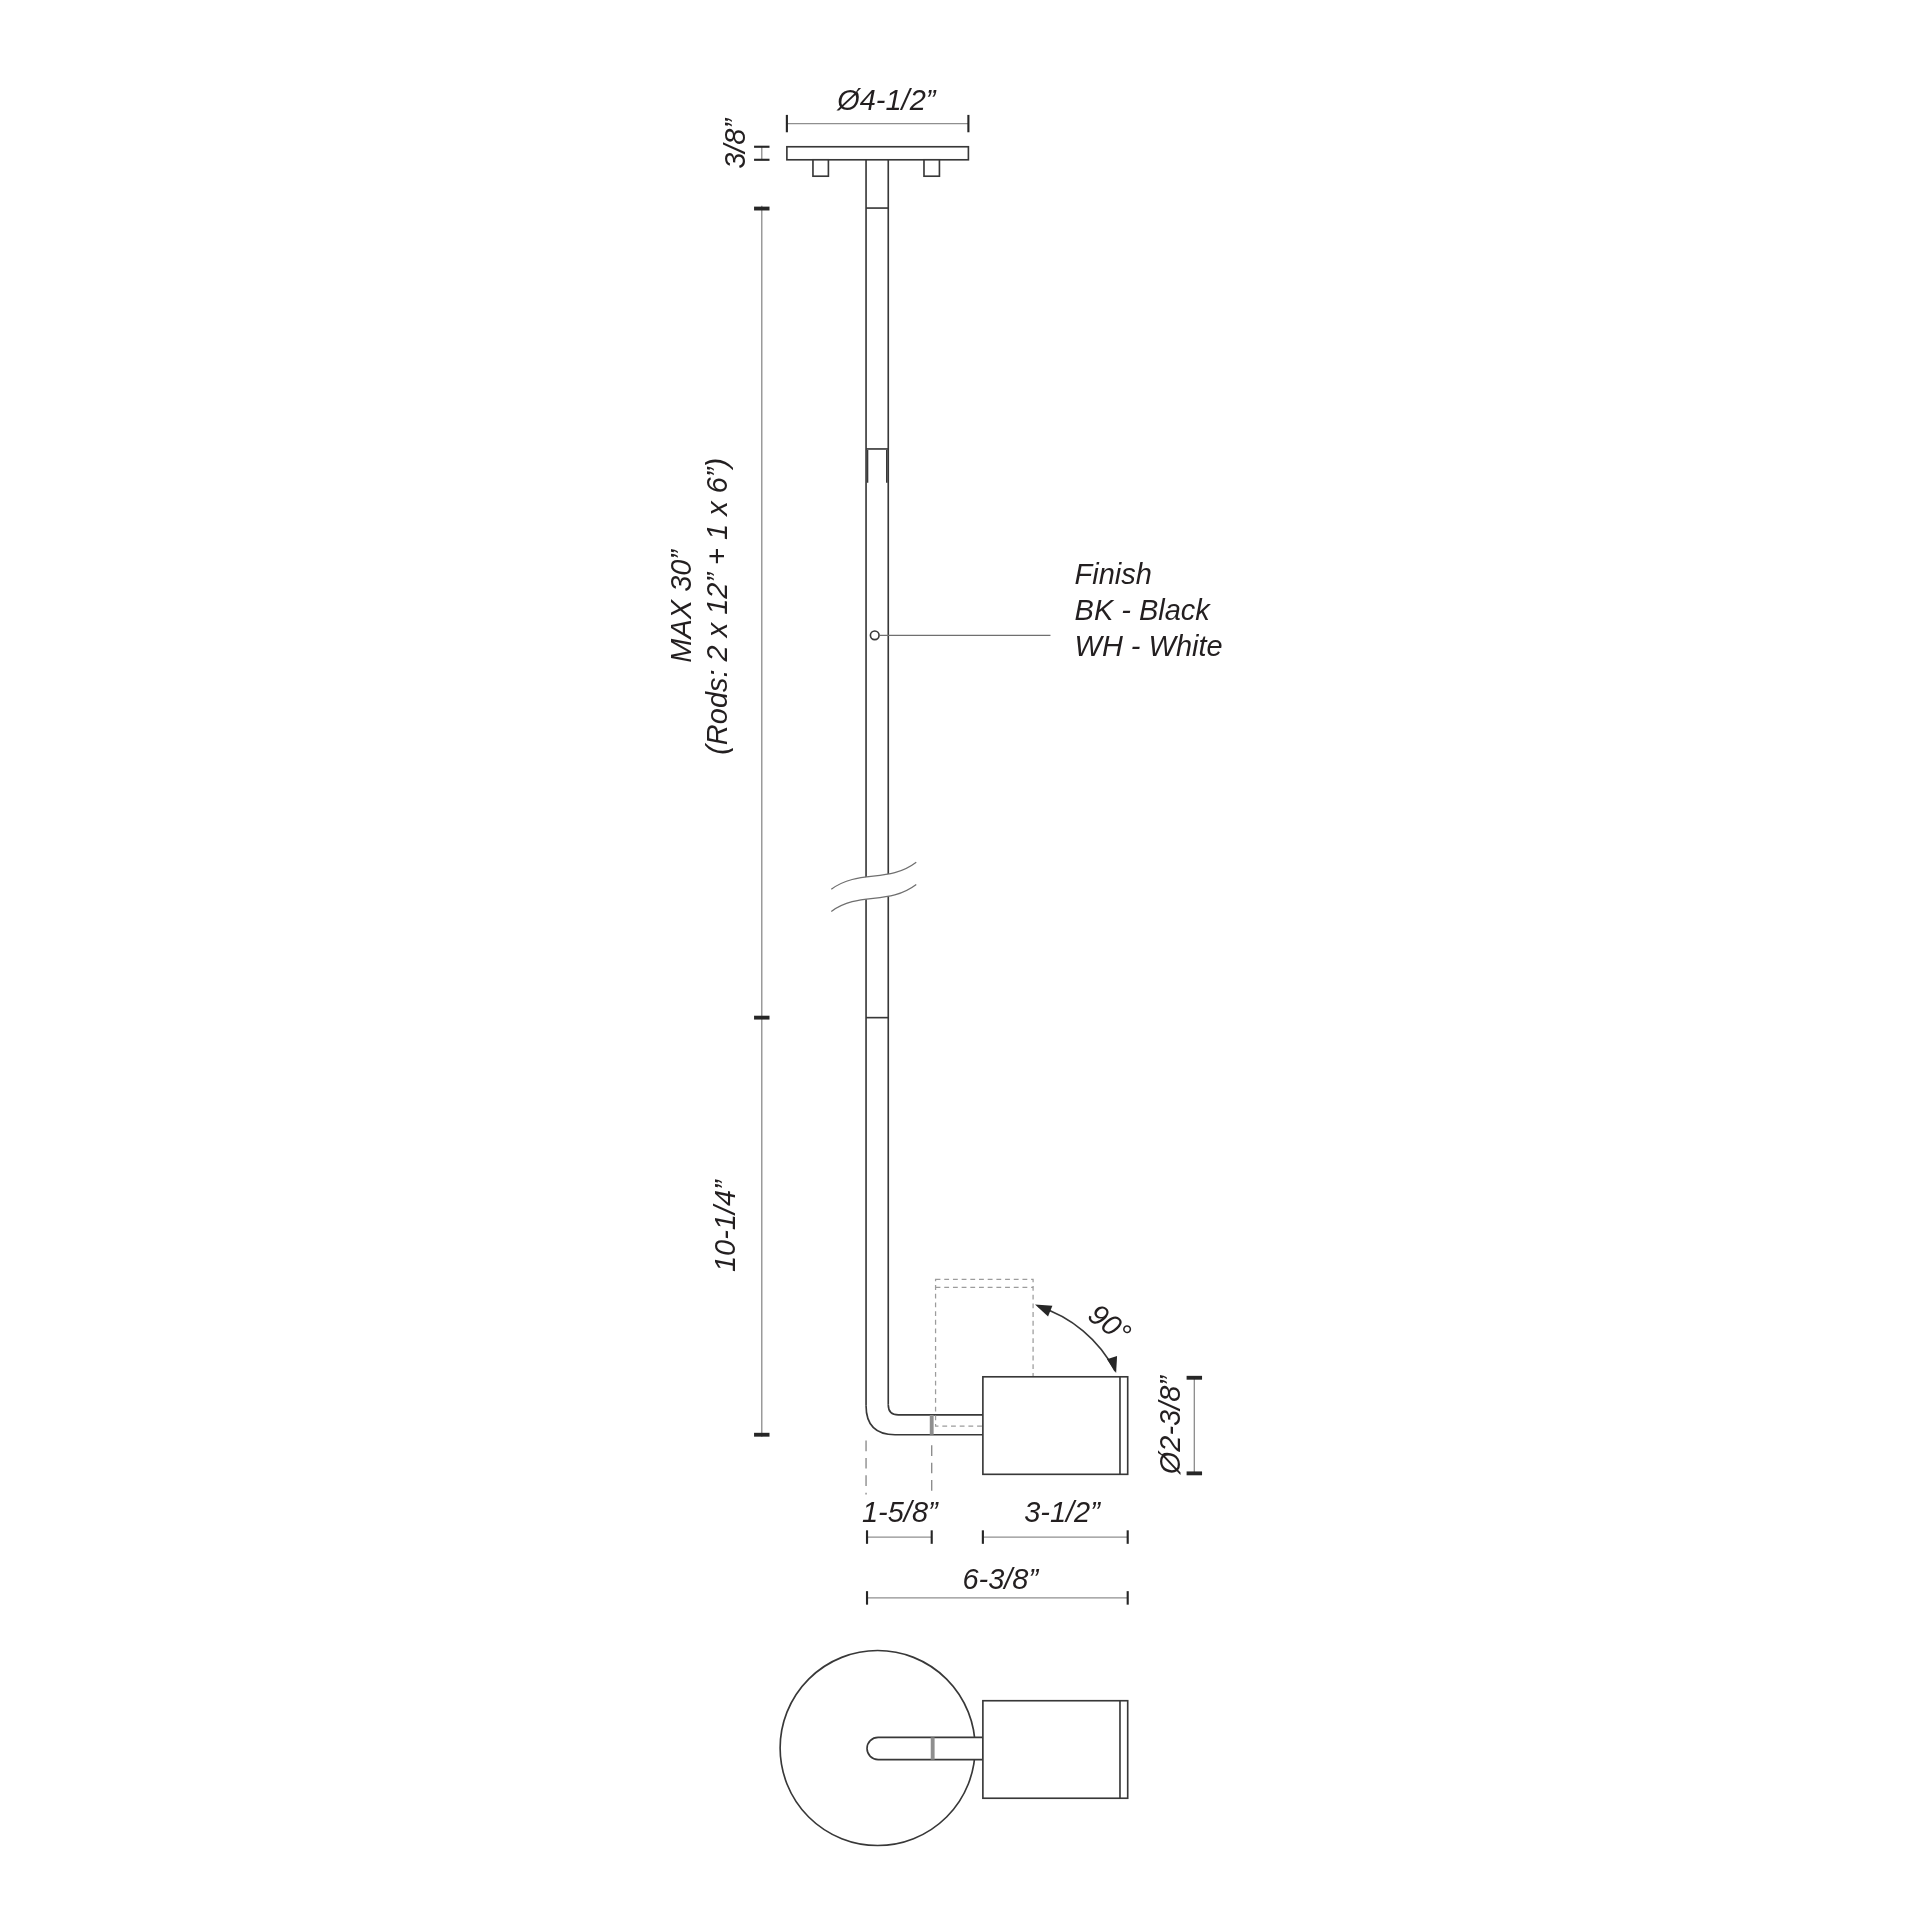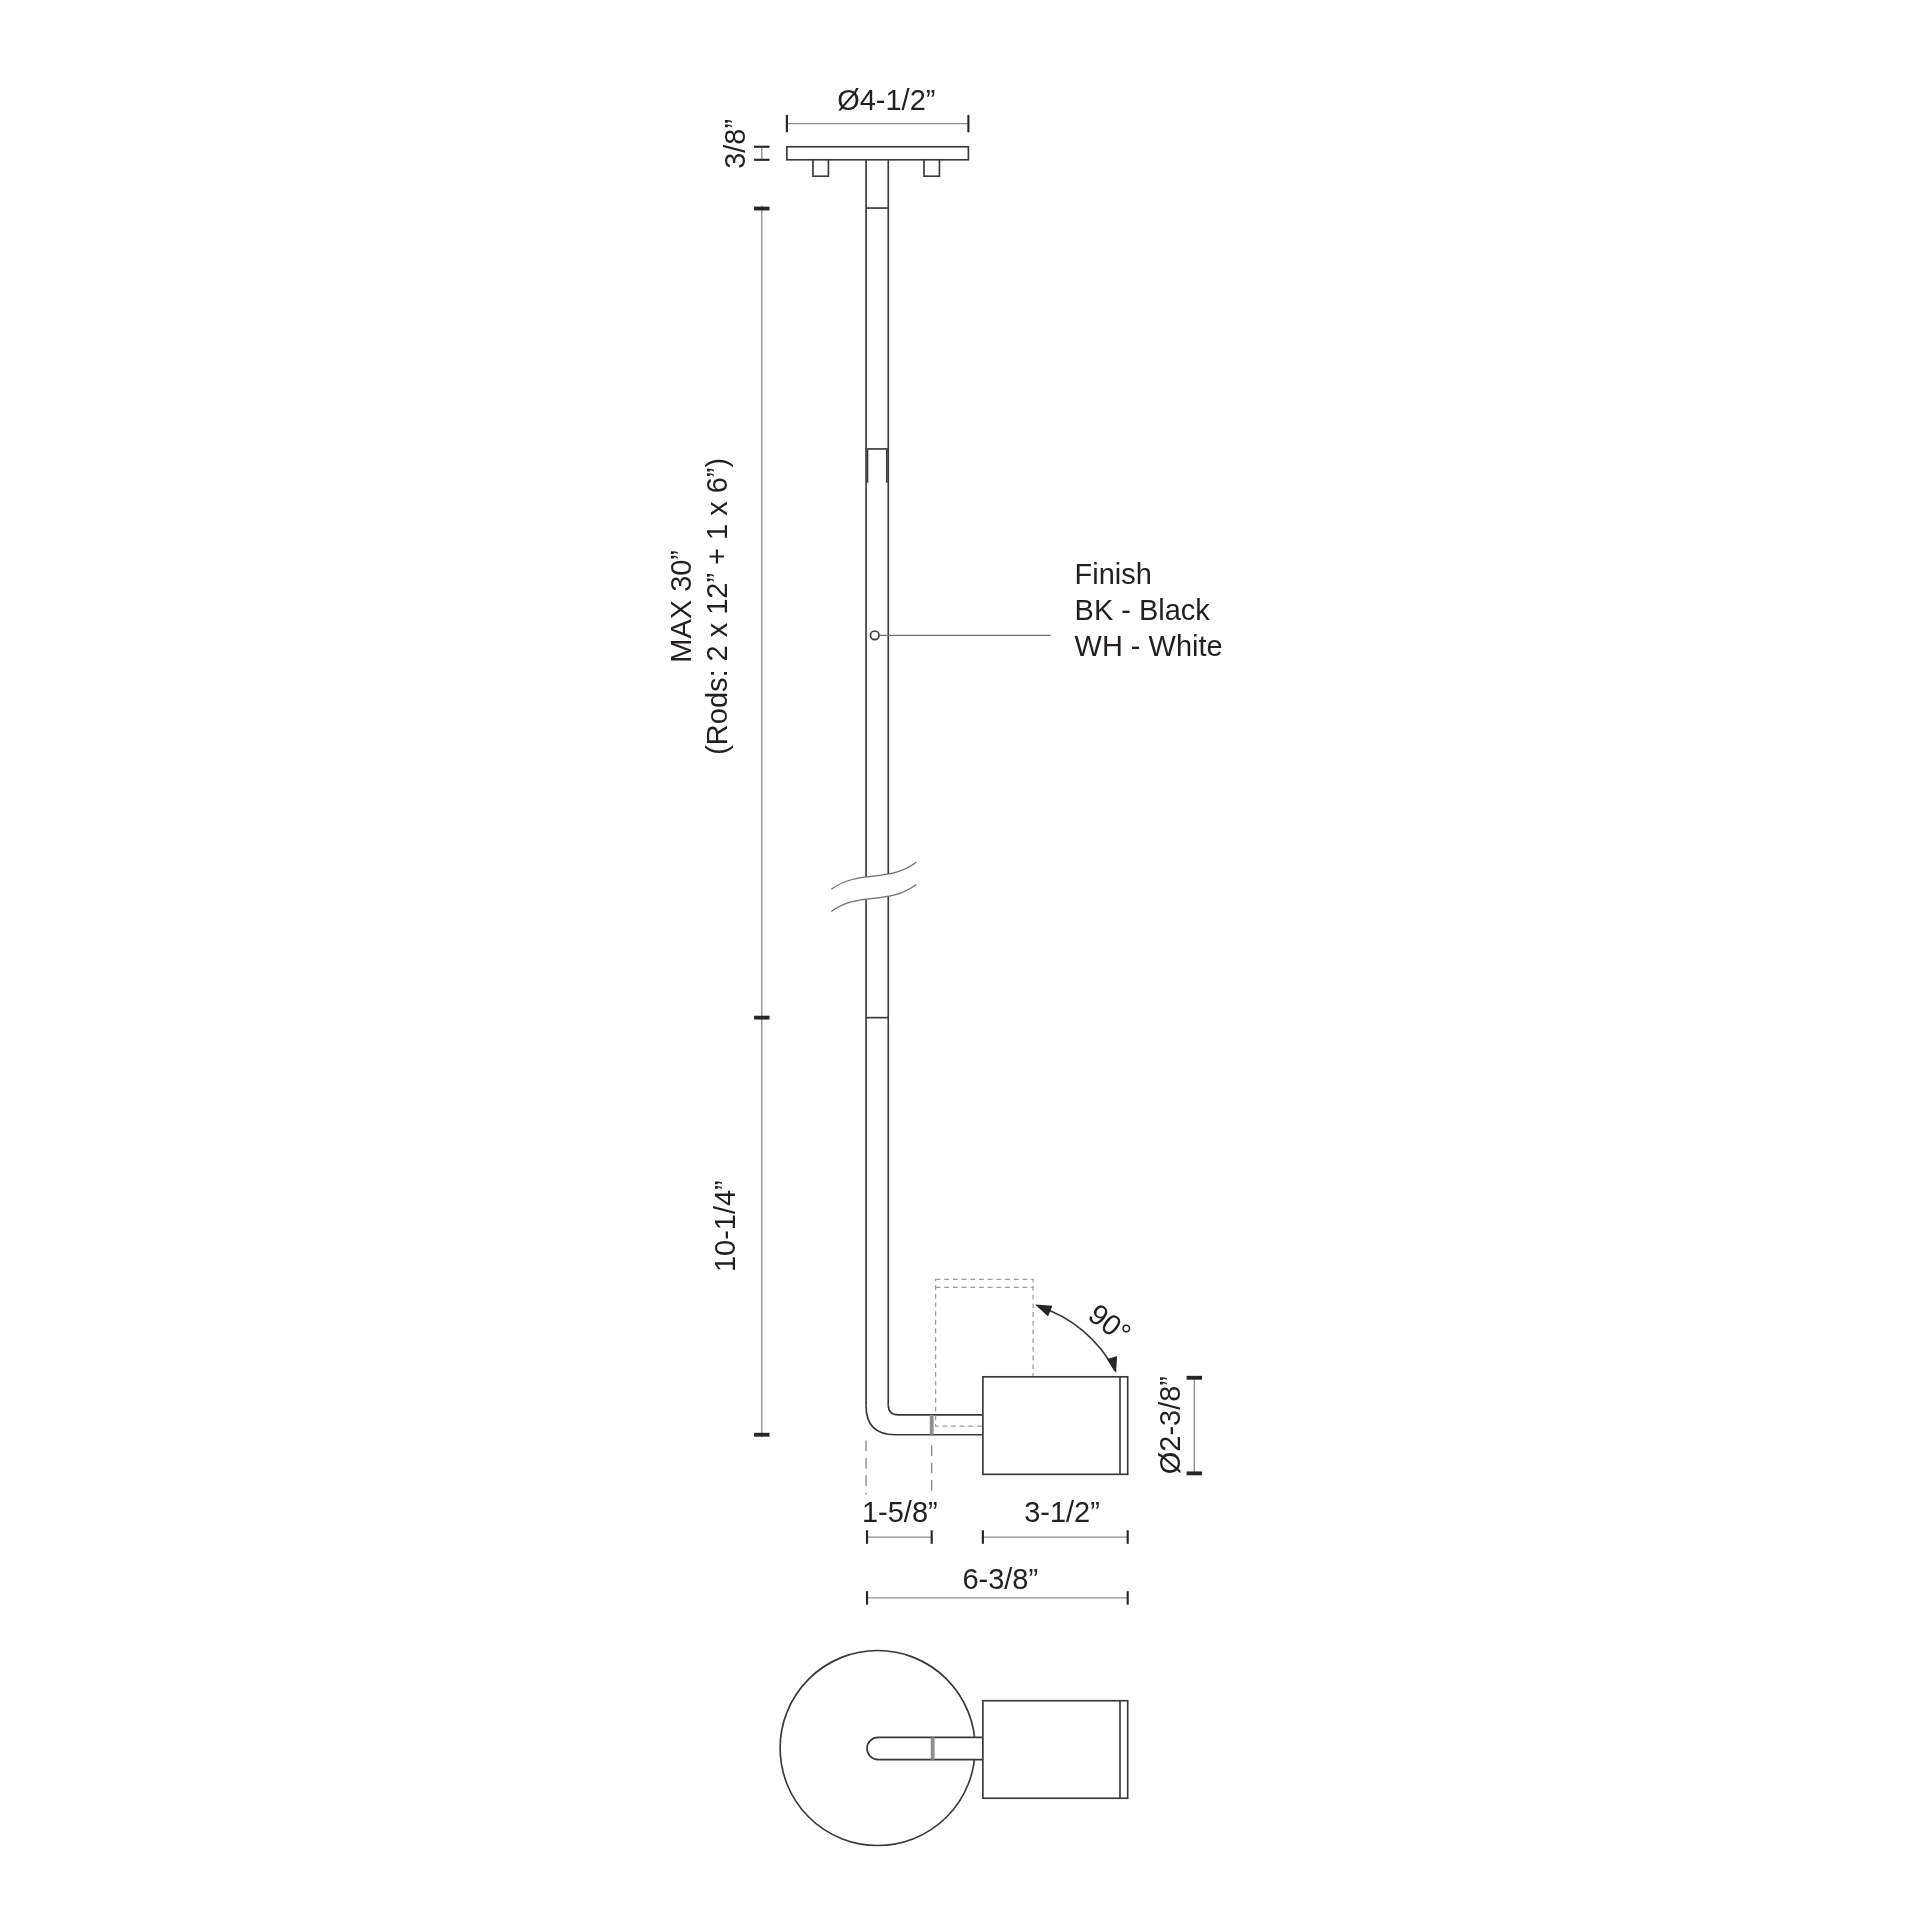--- a/index.html
+++ b/index.html
@@ -1,16 +1,16 @@
 <!DOCTYPE html>
 <html><head>
 <meta charset="utf-8">
 <style>
   html,body{margin:0;padding:0;background:#ffffff;}
-  .stage{position:relative;width:1626px;height:1931px;background:#ffffff;overflow:hidden;}
+  .stage{position:relative;width:1626px;height:1931px;background:#ffffff;overflow:hidden;font-style:italic;}
   svg{position:absolute;left:0;top:0;}
   .ln{fill:none;stroke:#383838;stroke-width:1.7;}
   .lnw{fill:#ffffff;stroke:#383838;stroke-width:1.7;}
   .thin{fill:none;stroke:#6f6f6f;stroke-width:1.3;}
   .dim{fill:none;stroke:#8f8f8f;stroke-width:1.4;}
   .tickH{stroke:#262626;stroke-width:4;}
   .tickV{stroke:#262626;stroke-width:2.2;}
   .dashx{fill:none;stroke:#8a8a8a;stroke-width:1.4;stroke-dasharray:11 7;}
   .dashf{fill:none;stroke:#9c9c9c;stroke-width:1.3;stroke-dasharray:5 4;}
   .joint{stroke:#8f8f8f;stroke-width:4;}

